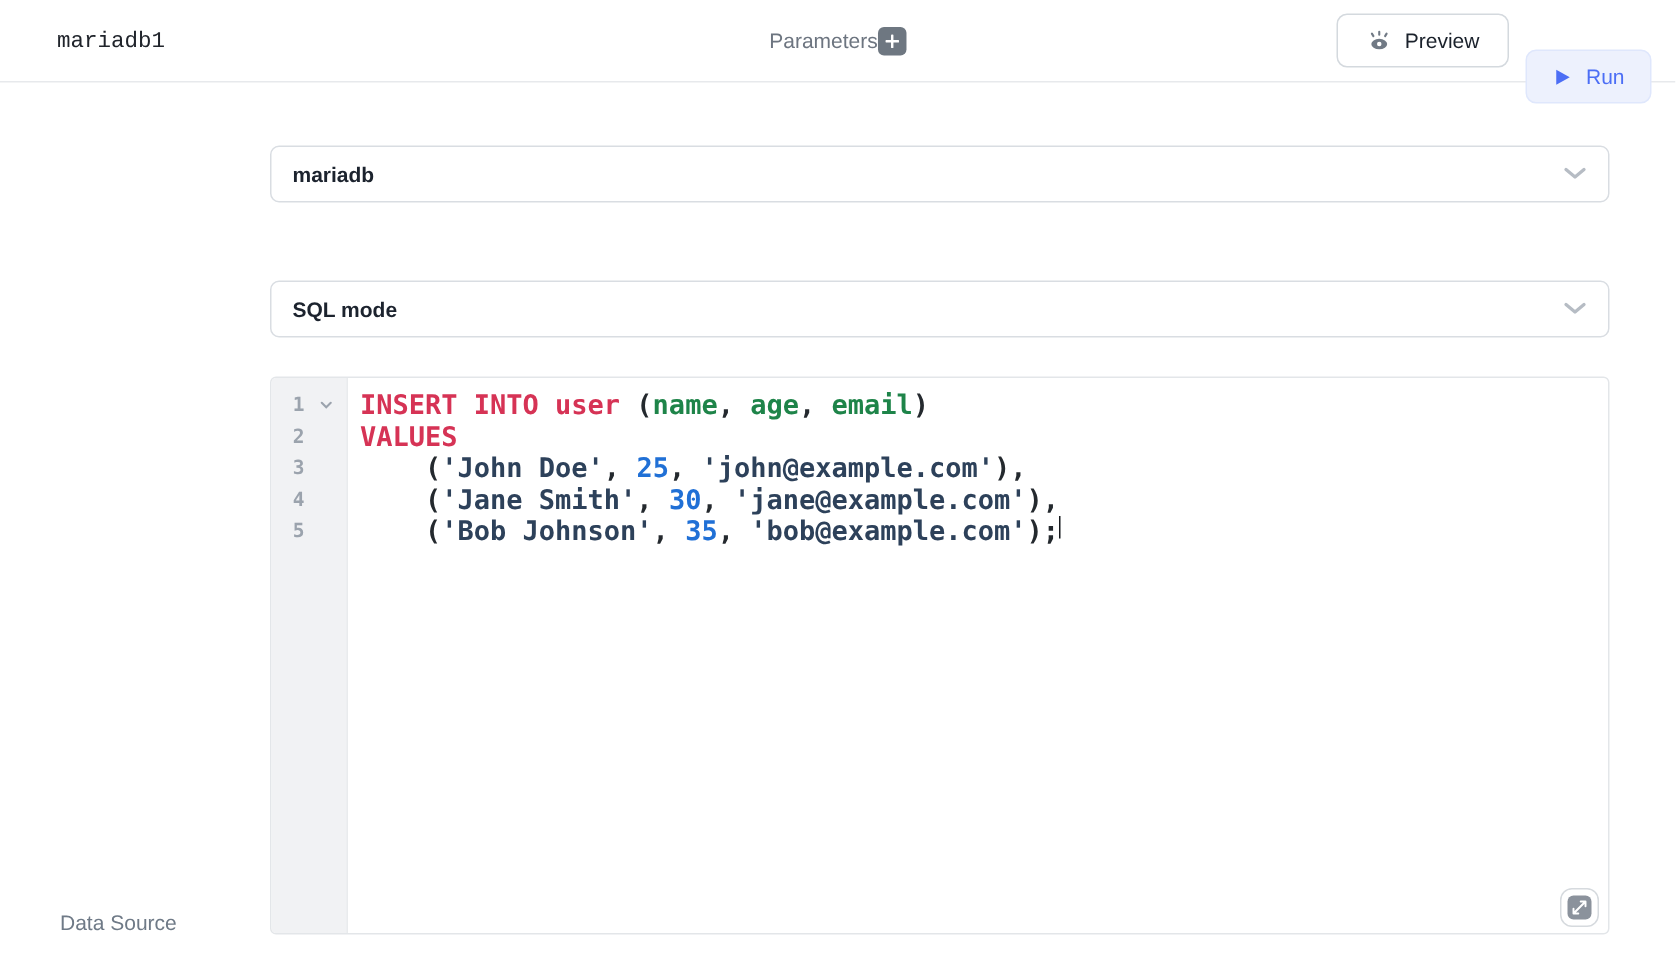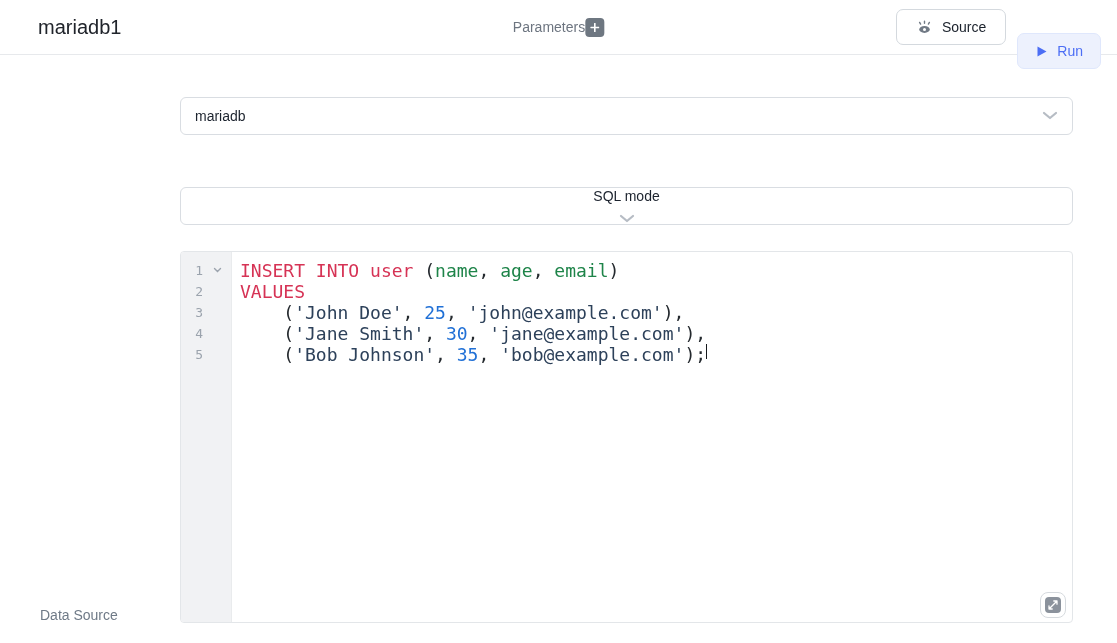--- a/index.html
+++ b/index.html
@@ -1,35 +1,35 @@
 <!DOCTYPE html>
 <html style="--accent: #4c6ef5; --run-bg: #edf1fd; --run-border: #dfe7fc;"><head>
 <meta charset="utf-8">
 <style>
   * { margin:0; padding:0; box-sizing:border-box; }
   html,body { width:1117px; height:643px; background:#fff; font-family:"Liberation Sans", sans-serif; overflow:hidden; }
 
   
   .header { height:55px; display:flex; align-items:center; padding:0 16px 0 38px; border-bottom:1px solid #e7e9ec; position:relative; background:#fff; }
-  .title { font-size:20px; color:#20242b; }
+  .title { font-size:15px; color:#20242b;font-family:Liberation Mono, monospace; }
   .params { position:absolute; left:50%; transform:translateX(-50%); display:flex; align-items:center; color:#6d7580; font-size:14px; }
   .plus-btn { width:19px; height:19px; background:#6e7781; border:none; border-radius:4px; display:flex; align-items:center; justify-content:center; cursor:pointer; }
   .actions { margin-left:auto; display:flex; gap:11px; align-items:center; }
   .btn { height:36px; border-radius:7px; font-size:14px; display:flex; align-items:center; gap:9px; cursor:pointer; font-family:"Liberation Sans", sans-serif; }
   .btn-preview { padding:0 19px; border:1px solid #d4d9de; background:#fff; color:#1a212b; }
   .btn-run { padding:0 17px; border:1px solid var(--run-border,#dfe7fc); background:var(--run-bg,#edf1fd); color:var(--accent,#4c6ef5);margin-top:48px; }
   .play-ic { color:var(--accent,#4c6ef5); display:flex; }
 
   
   .main { padding-top:42px; }
   .row { display:flex;align-items:flex-end; }
   .label-col { width:180px; padding:10px 0 0 40px; font-size:14px; color:#6f7a87; }
-  .field-col { flex:1; margin-right:44px; }
+  .field-col { flex:1; margin-right:44px;font-weight:bold; }
   .select { height:38px; border:1px solid #d9dde2; border-radius:6px; background:#fff; display:flex; align-items:center; justify-content:space-between; padding:0 14px; font-size:14px; color:#1c232e; cursor:pointer; }
-  .select.second { margin-top:52px;flex-direction:column; }
+  .select.second { margin-top:52px; }
   .chev { display:flex; }
 
   
   .editor { margin-top:26px; height:372px; border:1px solid #e3e6e9; border-radius:4px; display:flex; position:relative; overflow:hidden; background:#fff; }
   .gutter { width:51px; background:#f1f2f4; border-right:1px solid #e9ebed; padding-top:8px; font-family:"DejaVu Sans Mono", monospace; font-size:13px; color:#9ba3ad; }
   .gutter-line { height:21px; line-height:21px; text-align:right; padding-right:28px; position:relative; }
   .fold { position:absolute; right:9px; top:7px; line-height:0; cursor:pointer; }
   .code { flex:1; padding:8px 0 0 8px; font-family:"DejaVu Sans Mono", monospace; font-size:18px; line-height:21px; white-space:pre; color:#24292e; }
   .code-line { height:21px; }
   .caret { display:inline-block; width:1px; height:15px; background:#15181c; vertical-align:text-top; }
@@ -53,21 +53,21 @@
   </div>
   <div class="actions">
     <button class="btn btn-preview">
       <span style="display:flex;">
         <svg width="17" height="15" viewBox="0 0 17 15">
           <path d="M8.5 1.2v2M3.6 2.4l1 1.7M13.4 2.4l-1 1.7" stroke="#717a85" stroke-width="1.4" stroke-linecap="round" fill="none"></path>
           <ellipse cx="8.5" cy="9.4" rx="5.3" ry="3.5" fill="#717a85"></ellipse>
           <circle cx="8.5" cy="9.4" r="1.5" fill="#ffffff"></circle>
         </svg>
       </span>
-      <span>Source</span>
+      <span>Preview</span>
     </button>
     <button class="btn btn-run">
       <span class="play-ic">
         <svg width="13" height="13" viewBox="0 0 13 13">
             <path d="M2.5 1.5l9 5-9 5z" fill="currentColor"></path>
           </svg>
       </span>
       <span>Run</span>
     </button>
   </div>

